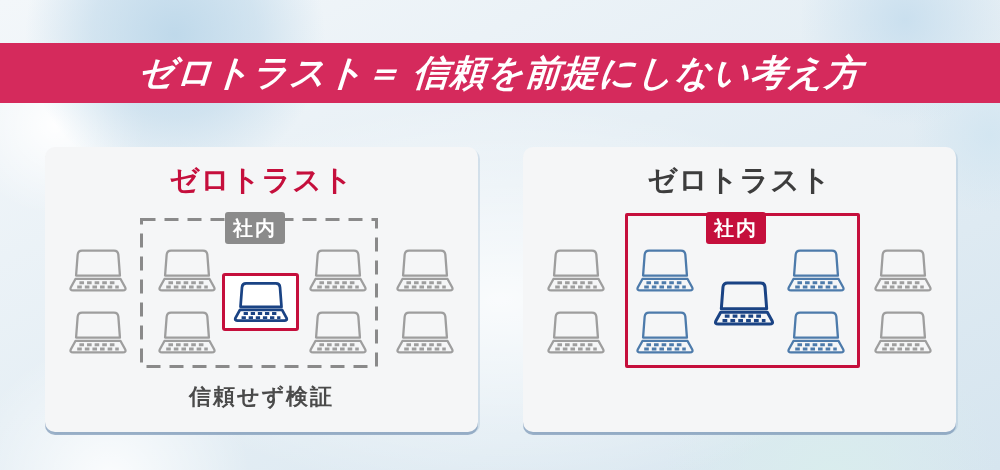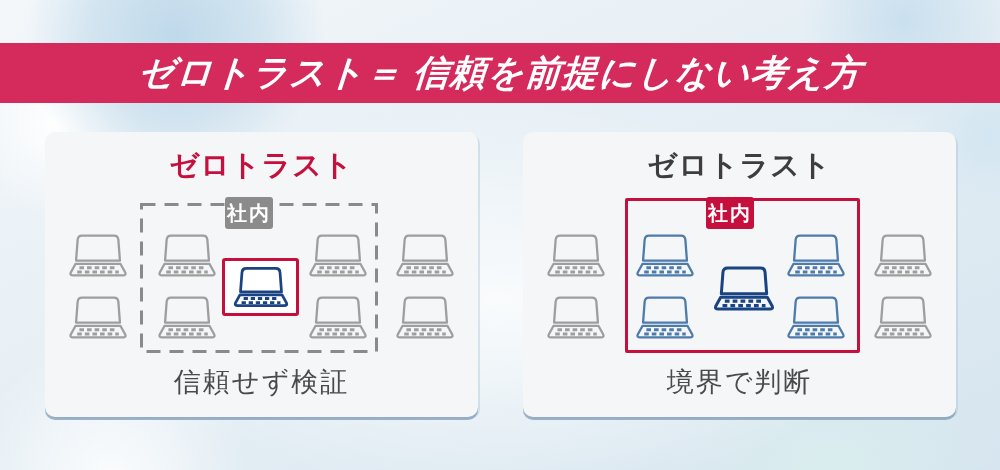--- a/index.html
+++ b/index.html
@@ -16,40 +16,40 @@
       linear-gradient(155deg,#f3f7fa 0%,#e6eff5 45%,#d6e5ef 100%);
   }
 
   
   .banner{position:absolute;left:0;top:43px;width:1000px;height:60px;
     background:var(--banner-bg,#d52a5c);display:flex;align-items:center;justify-content:center;}
   .banner span{color:var(--banner-text,#fff);font-size:36px;font-weight:800;font-style:italic;
     letter-spacing:1px;transform:skewX(-4deg);white-space:nowrap;}
 
   
-  .cards{position:absolute;left:45px;top:132px;display:flex;gap:45px;}
+  .cards{position:absolute;left:45px;top:147px;display:flex;gap:45px;}
   .card{width:433px;height:285px;background:var(--card-bg,#f5f6f7);border-radius:10px;
     box-shadow:0 3px 0 rgba(130,156,186,.75), 2px 2px 0 rgba(160,185,210,.35);
     position:relative;box-sizing:border-box;}
   .card-title{margin:14px 0 0;font-size:29px;line-height:38px;font-weight:700;text-align:center;letter-spacing:1px;}
   .card-title.accent{color:var(--accent-red,#c50f3c);}
   .card-title.dark{color:var(--title-dark,#3d3d3d);}
-  .caption{font-size:27px;line-height:32px;font-weight:400;text-align:center;color:var(--caption-dark,#4a4a4a);letter-spacing:2px;}
+  .caption{font-size:22px;line-height:32px;font-weight:700;text-align:center;color:var(--caption-dark,#4a4a4a);letter-spacing:2px;}
 
   .diagram{position:relative;height:182px;}
 
   
   .boundary-dashed{position:absolute;left:95px;top:19px;width:238px;height:150px;}
   .boundary-dashed rect{fill:none;stroke:var(--boundary-gray,#8a8a8a);stroke-width:3;stroke-dasharray:14 9;}
   .boundary-solid{position:absolute;left:102px;top:14px;width:235px;height:155px;box-sizing:border-box;
     border:3px solid var(--accent-red,#c50f3c);border-radius:2px;}
 
   
   .badge{position:absolute;color:#fff;font-size:20px;line-height:22px;font-weight:600;
-    text-align:center;padding:5px 2px;letter-spacing:2px;z-index:3;}
+    text-align:center;padding:5px 8px;letter-spacing:2px;z-index:3;}
   .badge-gray{left:180px;top:13px;background:var(--badge-gray,#8b8b8b);border-radius:3px;}
   .badge-red{left:183px;top:13px;background:var(--accent-red,#c50f3c);border-radius:3px;}
 
   
   .focus-box{position:absolute;left:177px;top:74px;width:77px;height:58px;box-sizing:border-box;
     background:#fff;border:3px solid var(--accent-red,#c50f3c);border-radius:3px;
     display:flex;align-items:center;justify-content:center;z-index:2;}
   .focus-box .laptop{position:static;width:58px;height:43px;}
 
   
@@ -194,17 +194,16 @@
             <svg viewBox="0 0 70 52">
               <use href="#laptop-shape" xlink:href="#laptop-shape"></use>
             </svg>
           </div>
           <div class="laptop slot-outer-right-bottom color-gray">
             <svg viewBox="0 0 70 52">
               <use href="#laptop-shape" xlink:href="#laptop-shape"></use>
             </svg>
           </div>
         </div>
-      <div class="caption">境界で判断</div>
     </section>
 
   </div>
 </div>
 
 </body></html>

